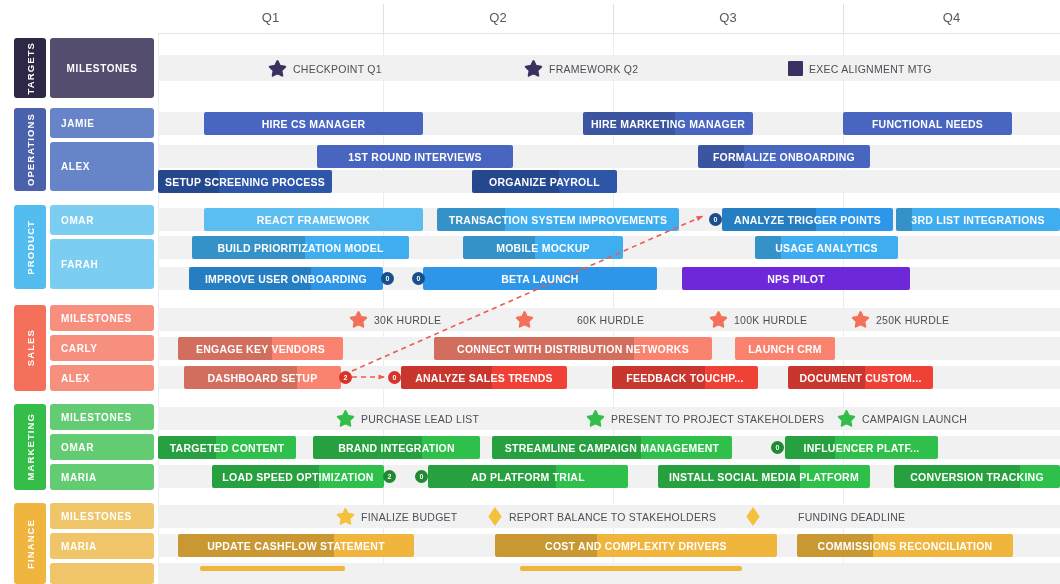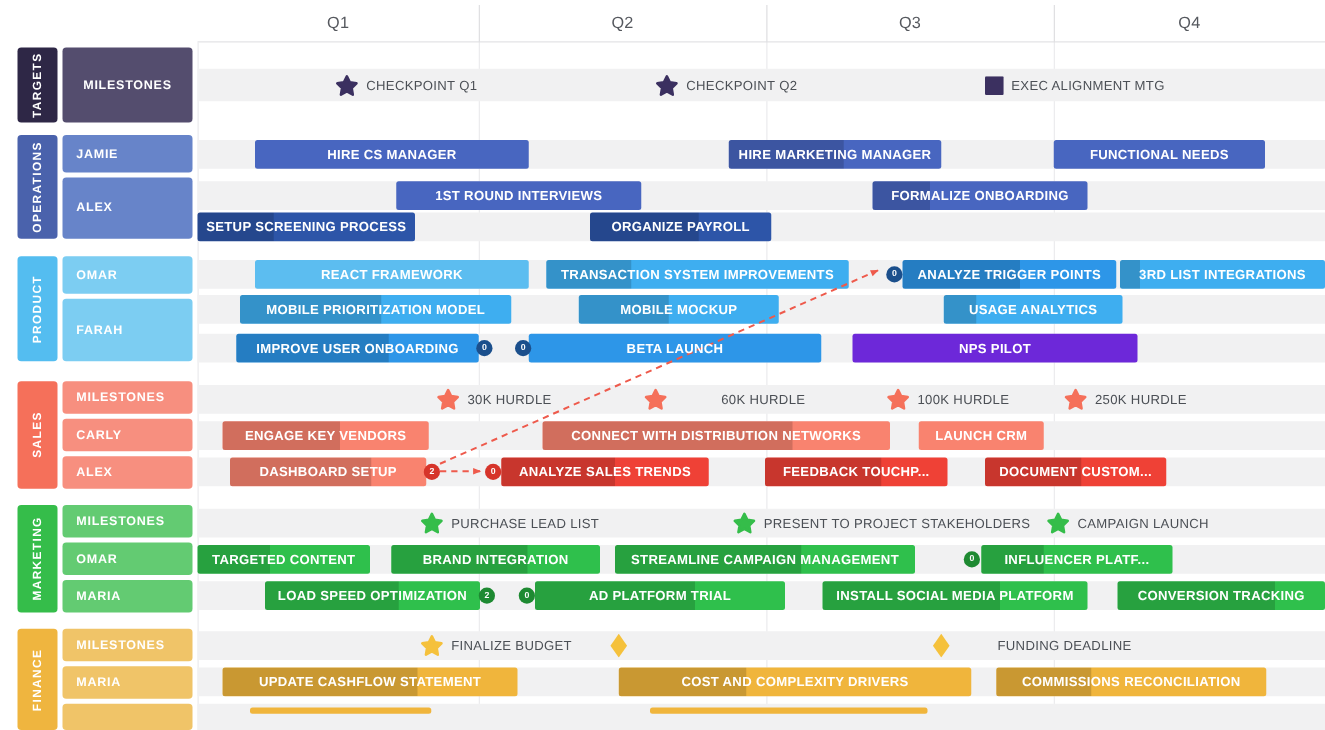--- a/index.html
+++ b/index.html
@@ -212,21 +212,21 @@
       <div class="bar" style="left: 722px; top: 208px; width: 171px; background: rgb(45, 150, 232);">
         <div class="prog" style="width: 55%;"></div>
         <span class="txt">ANALYZE TRIGGER POINTS</span>
       </div>
       <div class="bar" style="left: 896px; top: 208px; width: 164px; background: rgb(62, 174, 240);">
         <div class="prog" style="width: 10%;"></div>
         <span class="txt">3RD LIST INTEGRATIONS</span>
       </div>
       <div class="bar" style="left: 192px; top: 236px; width: 217px; background: rgb(62, 174, 240);">
         <div class="prog" style="width: 52%;"></div>
-        <span class="txt">MOBILE PRIORITIZATION MODEL</span>
+        <span class="txt">BUILD PRIORITIZATION MODEL</span>
       </div>
       <div class="bar" style="left: 463px; top: 236px; width: 160px; background: rgb(62, 174, 240);">
         <div class="prog" style="width: 45%;"></div>
         <span class="txt">MOBILE MOCKUP</span>
       </div>
       <div class="bar" style="left: 755px; top: 236px; width: 143px; background: rgb(62, 174, 240);">
         <div class="prog" style="width: 18%;"></div>
         <span class="txt">USAGE ANALYTICS</span>
       </div>
       <div class="bar" style="left: 189px; top: 267px; width: 194px; background: rgb(45, 150, 232);">
@@ -325,21 +325,21 @@
           </svg>
         </span>
         <span class="ms-label">CHECKPOINT Q1</span>
       </div>
       <div class="ms" style="left: 524px; top: 57px;">
         <span>
           <svg width="19" height="19" viewBox="0 0 24 24">
             <path fill="#3b3060" stroke="#3b3060" stroke-width="2.6" stroke-linejoin="round" d="M12 2.6l3.0 6.1 6.7 1-4.85 4.7 1.15 6.7L12 17.9 6 21.1l1.15-6.7L2.3 9.7l6.7-1z"></path>
           </svg>
         </span>
-        <span class="ms-label">CHECKPOINT Q2</span>
+        <span class="ms-label">FRAMEWORK Q2</span>
       </div>
       <div class="ms" style="left: 788px; top: 57px;">
         <span>
           <svg width="15" height="15" viewBox="0 0 15 15">
             <rect x="0" y="0" width="15" height="15" rx="1" fill="#3b3060"></rect>
           </svg>
         </span>
         <span class="ms-label">EXEC ALIGNMENT MTG</span>
       </div>
       <div class="ms" style="left: 349px; top: 308px;">
@@ -405,20 +405,21 @@
           </svg>
         </span>
         <span class="ms-label">FINALIZE BUDGET</span>
       </div>
       <div class="ms" style="left: 487px; top: 505px;">
         <span>
           <svg width="16" height="19" viewBox="0 0 16 20">
             <path fill="#f5c13c" d="M8 0 L15 10 L8 20 L1 10 Z"></path>
           </svg>
         </span>
+        <span class="ms-label">REPORT BALANCE TO STAKEHOLDERS</span>
       </div>
       <div class="ms" style="left: 745px; top: 505px; gap: 37px;">
         <span>
           <svg width="16" height="19" viewBox="0 0 16 20">
             <path fill="#f5c13c" d="M8 0 L15 10 L8 20 L1 10 Z"></path>
           </svg>
         </span>
         <span class="ms-label">FUNDING DEADLINE</span>
       </div>
     </div>

